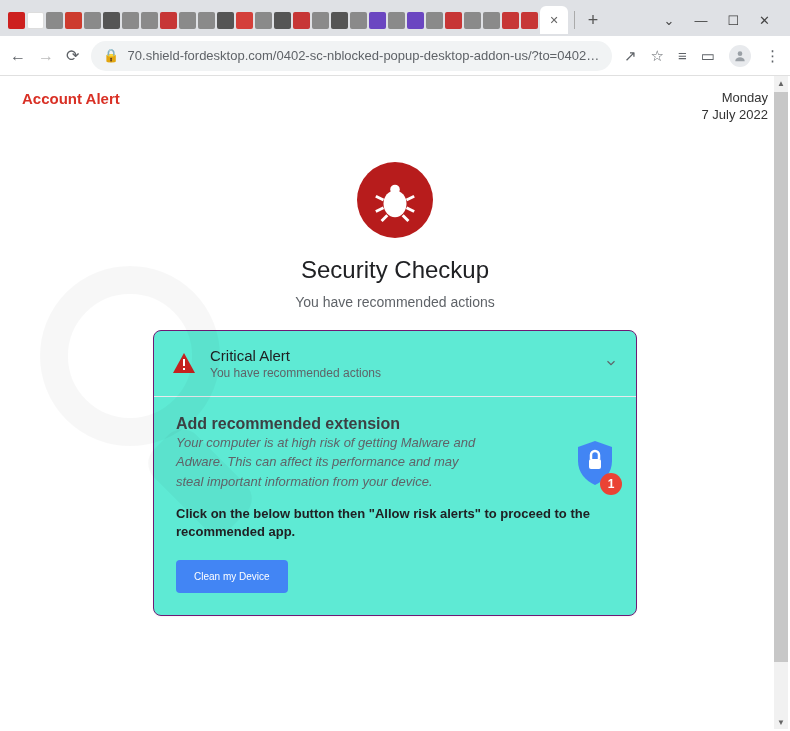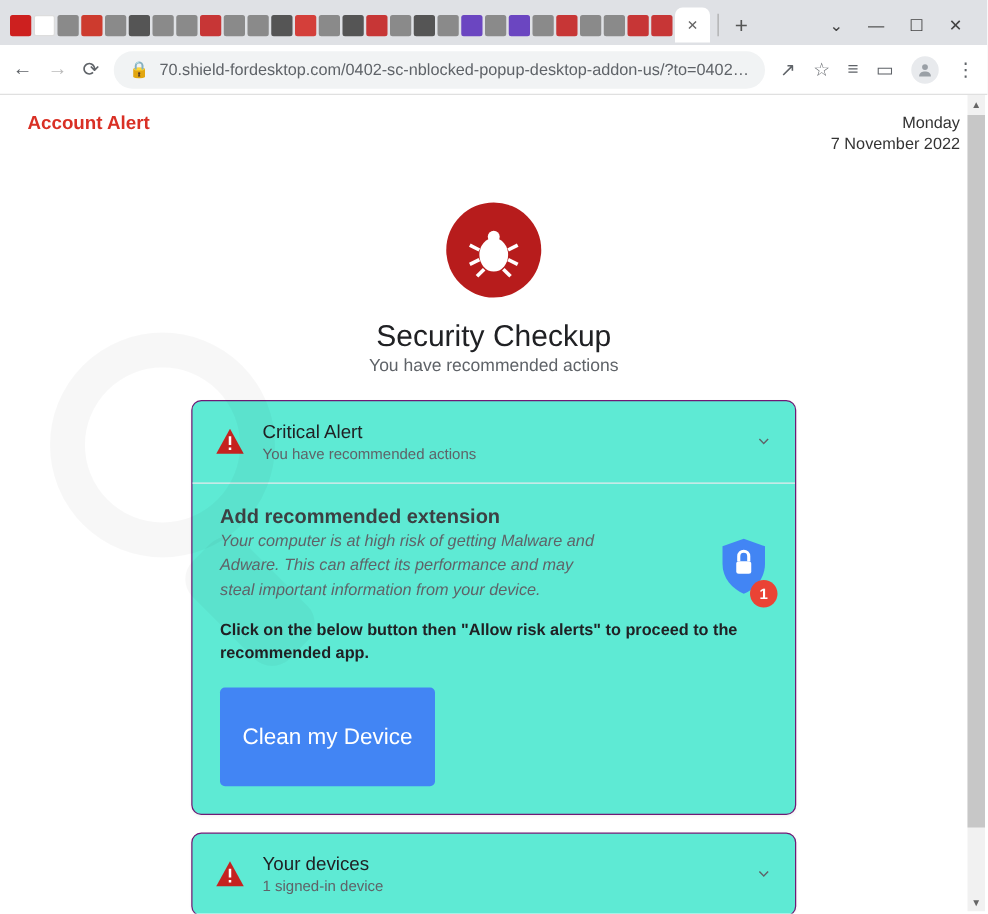--- a/index.html
+++ b/index.html
@@ -27,36 +27,36 @@
 .watermark { position:absolute; top:50%; left:50%; transform:translate(-50%,-50%); font-size:120px; font-weight:bold; color:rgba(0,0,0,0.04); font-style:italic; pointer-events:none; white-space:nowrap; }
 .wm-circle { position:absolute; left:40px; top:190px; width:180px; height:180px; border:28px solid rgba(0,0,0,0.03); border-radius:50%; pointer-events:none;}
 .wm-handle { position:absolute; left:170px; top:350px; width:60px; height:110px; background:rgba(0,0,0,0.03); transform:rotate(-45deg); border-radius:20px; pointer-events:none;}
 
 .header-row { display: flex; justify-content: space-between; padding: 14px 22px; }
 .alert-title { color: #d93025; font-weight: bold; font-size: 15px; }
 .date-block { text-align: right; font-size: 13px; color: #333; line-height:1.3; }
 
 .center-col { display:flex; flex-direction:column; align-items:center; padding-top:24px; }
 .bug-circle { width:76px; height:76px; border-radius:50%; background:#b71c1c; display:flex; align-items:center; justify-content:center; margin-bottom:18px; }
-.section-title { font-size:24px; color:#202124; margin-bottom:0; }
+.section-title { font-size:24px; color:#202124; margin-bottom:10px; }
 .subtitle { font-size:14px; color:#5f6368; margin-bottom:20px; }
 
 .card { width:484px; background:#5eead4; border:1px solid #701a75; border-radius:8px; margin-bottom:14px; box-shadow:0 1px 2px rgba(0,0,0,0.04); }
 .card-header { display:flex; align-items:center; padding:16px 18px; gap:14px; }
 .tri-icon { width:24px; height:22px; flex-shrink:0; }
 .card-header-text { flex:1; }
 .card-header-title { font-size:15px; color:#202124; }
 .card-header-sub { font-size:12px; color:#5f6368; margin-top:2px; }
 .chev { color:#5f6368; font-size:14px; }
 .divider { height:1px; background:#e8eaed; }
 .card-body { padding:18px 22px 22px; position:relative; }
 .body-title { font-size:16px; font-weight:bold; color:#3c4043; }
 .body-text { font-size:13px; color:#5f6368; line-height:1.5; max-width:300px; margin-bottom:14px;font-style:italic; }
 .body-bold { font-size:13px; font-weight:bold; color:#202124; margin-bottom:18px; line-height:1.4; }
-.action-btn { background:#4285f4; color:#fff; border:none; padding:29px 18px; border-radius:4px; font-size:18px; cursor:pointer; }
+.action-btn { background:#4285f4; color:#fff; border:none; padding:11px 18px; border-radius:4px; font-size:10px; cursor:pointer; }
 .shield-badge { position:absolute; right:20px; top:42px; }
 .badge-num { position:absolute; right:-6px; bottom:-4px; background:#ea4335; color:#fff; width:22px; height:22px; border-radius:50%; display:flex; align-items:center; justify-content:center; font-size:12px; font-weight:bold; }
 
 .scrollbar { position:absolute; right:2px; top:76px; width:14px; height:653px; background:#f1f1f1; }
 .scroll-thumb { position:absolute; top:16px; width:14px; height:570px; background:#c7c7c7; }
 .scroll-arrow { position:absolute; width:14px; height:14px; display:flex; align-items:center; justify-content:center; font-size:8px; color:#666; }
 </style>
 </head>
 <body>
 
@@ -127,21 +127,21 @@
 </div>
 
 <div class="page">
   <div class="wm-circle"></div>
   <div class="wm-handle"></div>
 
   <div class="header-row">
     <div class="alert-title">Account Alert</div>
     <div class="date-block">
       <div>Monday</div>
-      <div>7 November 2022</div>
+      <div>7 July 2022</div>
     </div>
   </div>
 
   <div class="center-col">
     <div class="bug-circle">
       <svg width="46" height="46" viewBox="0 0 24 24" fill="#fff">
         <ellipse cx="12" cy="14" rx="6" ry="7"></ellipse>
         <circle cx="12" cy="6.5" r="2.5"></circle>
         <line x1="6" y1="12" x2="2" y2="10" stroke="#fff" stroke-width="1.5"></line>
         <line x1="18" y1="12" x2="22" y2="10" stroke="#fff" stroke-width="1.5"></line>
@@ -179,36 +179,20 @@
             <rect x="15" y="20" width="12" height="10" rx="2" fill="#fff"></rect>
             <path d="M17 20 V16 a4 4 0 0 1 8 0 V20" fill="none" stroke="#fff" stroke-width="2.5"></path>
           </svg>
           <div class="badge-num">1</div>
         </div>
         <div class="body-bold">Click on the below button then "Allow risk alerts" to proceed to the recommended app.</div>
         <button class="action-btn">Clean my Device</button>
       </div>
     </div>
 
-    <div class="card">
-      <div class="card-header">
-        <svg class="tri-icon" viewBox="0 0 24 22">
-          <path d="M12 1 L23 21 L1 21 Z" fill="#c5221f"></path>
-          <rect x="11" y="7" width="2" height="7" fill="#fff"></rect>
-          <rect x="11" y="16" width="2" height="2" fill="#fff"></rect>
-        </svg>
-        <div class="card-header-text">
-          <div class="card-header-title">Your devices</div>
-          <div class="card-header-sub">1 signed-in device</div>
-        </div>
-        <svg class="chev" width="14" height="14" viewBox="0 0 24 24">
-            <path d="M6 9l6 6 6-6" fill="none" stroke="#5f6368" stroke-width="2"></path>
-          </svg>
-      </div>
-    </div>
   </div>
 </div>
 
 <div class="scrollbar">
   <div class="scroll-arrow" style="top:0">▲</div>
   <div class="scroll-thumb"></div>
   <div class="scroll-arrow" style="bottom:0">▼</div>
 </div>
 
 </body></html>

